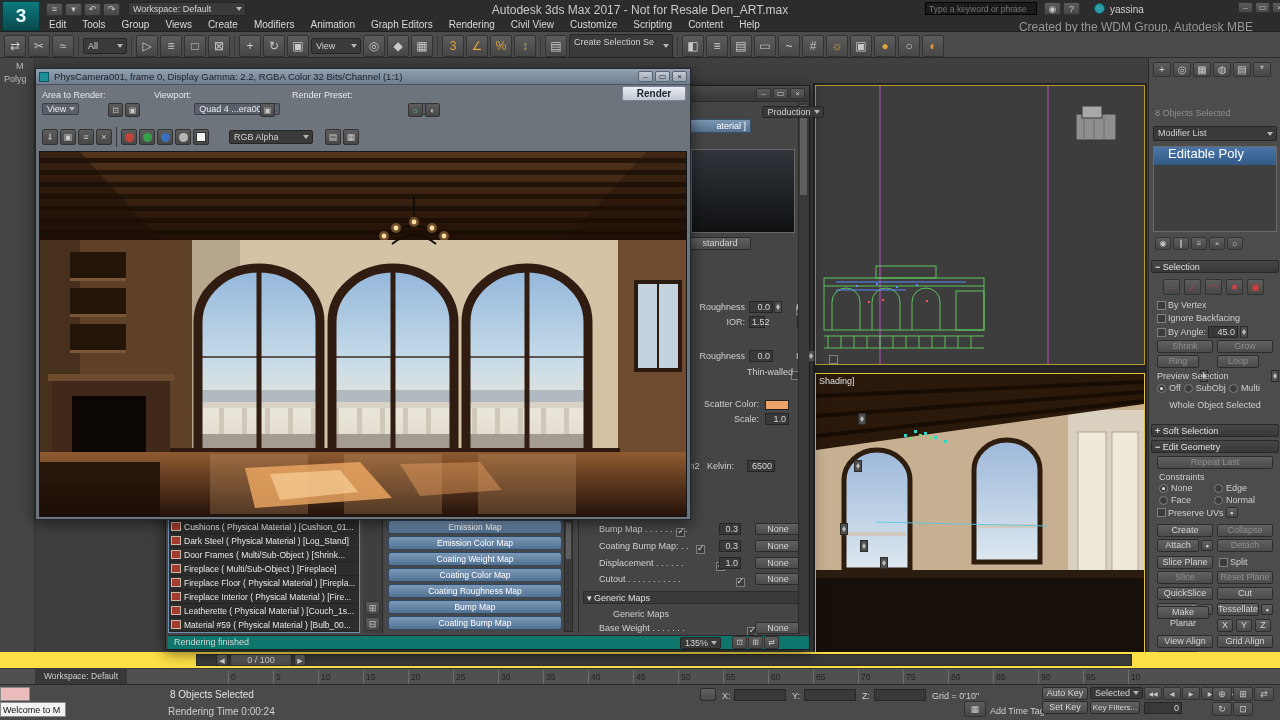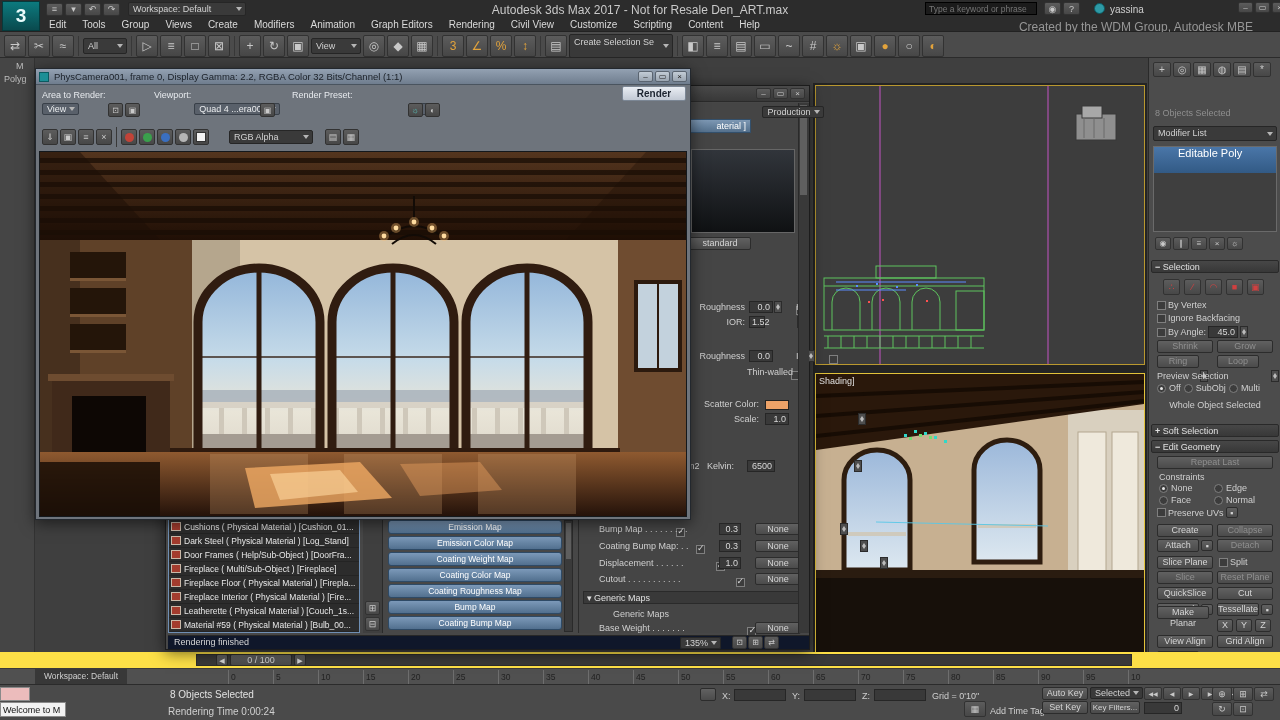--- a/index.html
+++ b/index.html
@@ -232,21 +232,21 @@
     <span class="ico" style="width:18px;height:15px;font-size:10px">+</span>
       <span class="ico" style="width:18px;height:15px;font-size:10px">◎</span>
       <span class="ico" style="width:18px;height:15px;font-size:10px">▦</span>
       <span class="ico" style="width:18px;height:15px;font-size:10px">◍</span>
       <span class="ico" style="width:18px;height:15px;font-size:10px">▤</span>
       <span class="ico" style="width:18px;height:15px;font-size:10px">*</span>
   </div>
   <div class="a dim" style="left:6px;top:50px;width:120px;height:13px;font-size:9px">8 Objects Selected</div>
   <div class="a dd" style="left:4px;top:68px;width:124px;height:15px;line-height:13px">Modifier List</div>
   <div class="a" style="left:4px;top:88px;width:124px;height:86px;background:#3f3f3f;border:1px solid #6a6a6a">
-    <div style="height:26px;background:linear-gradient(#4a76a8,#325a85);color:#fff;font-size:11px;line-height:13px;padding-left:24px">Editable Poly</div>
+    <div style="height:18px;background:linear-gradient(#4a76a8,#325a85);color:#fff;font-size:13px;line-height:13px;padding-left:14px">Editable Poly</div>
   </div>
   <div class="a row" style="left:6px;top:178px;height:14px">
     <span class="ico" style="width:16px;height:13px;font-size:8px">◉</span>
       <span class="ico" style="width:16px;height:13px;font-size:8px">∥</span>
       <span class="ico" style="width:16px;height:13px;font-size:8px">≡</span>
       <span class="ico" style="width:16px;height:13px;font-size:8px">×</span>
       <span class="ico" style="width:16px;height:13px;font-size:8px">☼</span>
   </div>
   <div class="rollout" style="left:2px;top:202px"><b>−</b> <span>Selection</span></div>
   <div class="a row" style="left:14px;top:220px;height:17px;gap:4px">
@@ -410,21 +410,21 @@
     <div class="mat-row">
       <span class="chip"></span>
       <span>Cushions ( Physical Material ) [Cushion_01...</span>
     </div>
       <div class="mat-row">
       <span class="chip"></span>
       <span>Dark Steel ( Physical Material ) [Log_Stand]</span>
     </div>
       <div class="mat-row">
       <span class="chip"></span>
-      <span>Door Frames ( Help/Sub-Object ) [DoorFra...</span>
+      <span>Door Frames ( Multi/Sub-Object ) [Shrink...</span>
     </div>
       <div class="mat-row">
       <span class="chip"></span>
       <span>Fireplace ( Multi/Sub-Object ) [Fireplace]</span>
     </div>
       <div class="mat-row">
       <span class="chip"></span>
       <span>Fireplace Floor ( Physical Material ) [Firepla...</span>
     </div>
       <div class="mat-row">
@@ -494,21 +494,21 @@
     <span class="cb on a" style="left:8px;top:472px"></span><span class="a lbl" style="left:20px;top:471px;width:116px;overflow:hidden">Cutout  . . . . . . . . . . .</span><span class="btn a" style="left:176px;top:470px;width:46px;height:12px">None</span>
 
     <div class="a" style="left:4px;top:488px;width:218px;height:13px;background:#393939;border:1px solid #2a2a2a;font-size:9px;color:#e0e0e0;line-height:12px;padding-left:3px"><span>▾</span> <span>Generic Maps</span></div>
     <div class="a lbl" style="left:34px;top:506px">Generic Maps</div>
     <span class="cb on a" style="left:8px;top:521px"></span><span class="a lbl" style="left:20px;top:520px;width:116px;overflow:hidden">Base Weight . . . . . . .</span><span class="btn a" style="left:176px;top:519px;width:46px;height:12px">None</span>
   </div>
   <div class="a" style="left:632px;top:17px;width:11px;height:530px;background:#393939;border-left:1px solid #2a2a2a">
     <div style="margin:2px 1px;width:7px;height:90px;background:#5f5f5f"></div>
   </div>
 
-  <div class="a" style="left:2px;top:549px;width:641px;height:14px;background:#0f172a;border-top:1px solid #272727">
+  <div class="a" style="left:2px;top:549px;width:641px;height:14px;background:#0f766e;border-top:1px solid #272727">
     <span class="a" style="left:6px;top:1px;font-size:9px;color:#d5d5d5">Rendering finished</span>
     <span class="dd a" style="left:512px;top:1px;width:46px;height:12px">135%</span>
     <div class="a row" style="left:564px;top:0;gap:1px">
       <span class="ico" style="width:15px;height:13px;font-size:8px">⊡</span>
         <span class="ico" style="width:15px;height:13px;font-size:8px">⊞</span>
         <span class="ico" style="width:15px;height:13px;font-size:8px">⇄</span>
     </div>
   </div>
 </div>
 

